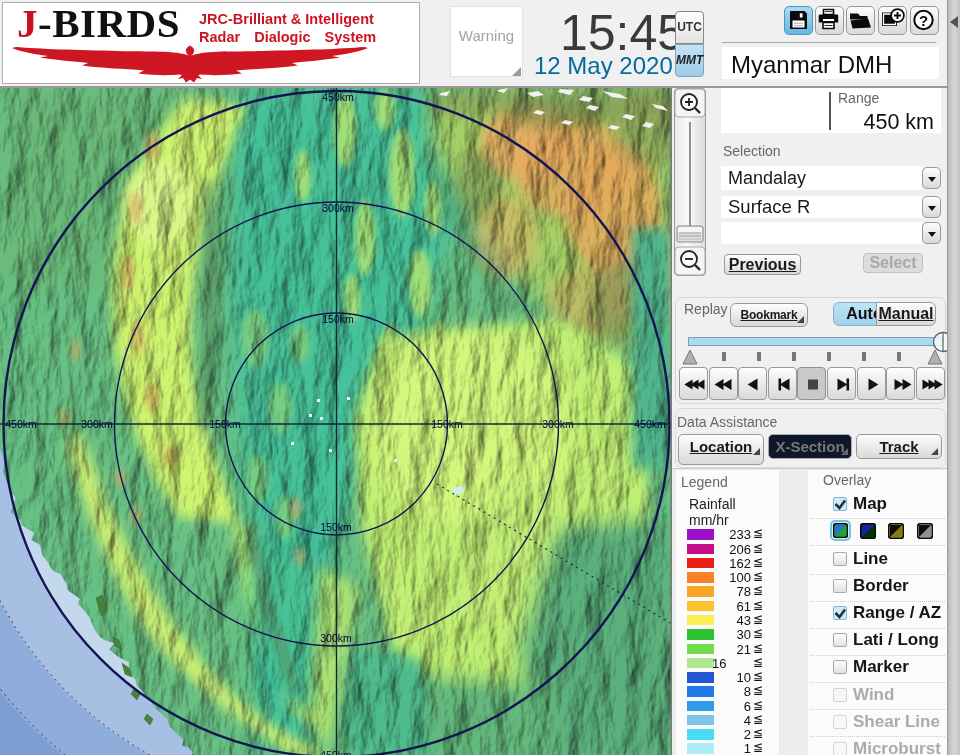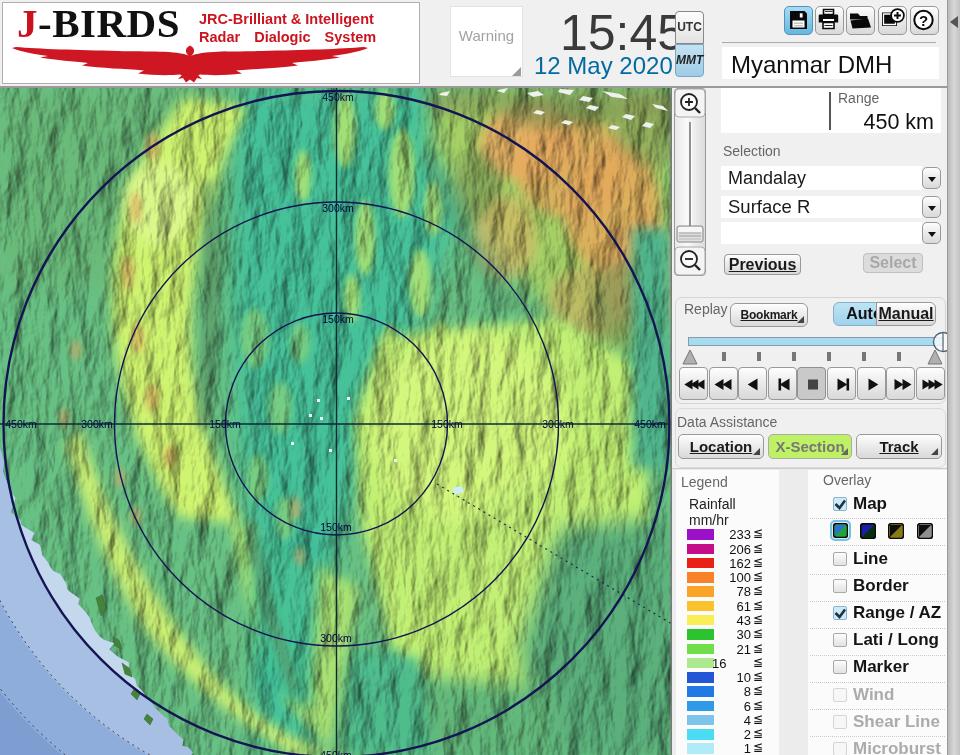--- a/index.html
+++ b/index.html
@@ -373,23 +373,23 @@
       </svg></div>
   <div class="btn" style="left:244px;top:279px;width:29px;height:33px;border-radius:4px;"><svg width="29" height="33" viewBox="0 0 29 33">
         <g fill="#111">
           <path d="M5.5 11.5 L13.7 16.5 L5.5 21.5 Z"></path>
           <path d="M11.5 11.5 L19.7 16.5 L11.5 21.5 Z"></path>
           <path d="M17.5 11.5 L25.7 16.5 L17.5 21.5 Z"></path>
         </g>
       </svg></div>
 
   <div class="lbl" style="left:5px;top:326px;">Data Assistance</div>
-  <div class="btn" style="left:6px;top:346px;width:86px;height:25px;border-radius:5px;font-weight:bold;font-size:15px;line-height:23px;">Location</div>
+  <div class="btn" style="left:6px;top:346px;width:86px;height:31px;border-radius:5px;font-weight:bold;font-size:15px;line-height:23px;">Location</div>
   <div class="grip" style="left:81px;top:360px;border-bottom-color:#444;border-left-width:7px;border-bottom-width:7px;"></div>
-  <div class="abs" style="left:96px;top:346px;width:84px;height:25px;background:#bef264;border:1px solid #aaa;border-radius:5px;box-sizing:border-box;text-align:center;font-weight:bold;font-size:15px;line-height:23px;color:#777;">X-Section</div>
+  <div class="abs" style="left:96px;top:346px;width:84px;height:25px;background:#0f172a;border:1px solid #aaa;border-radius:5px;box-sizing:border-box;text-align:center;font-weight:bold;font-size:15px;line-height:23px;color:#777;">X-Section</div>
   <div class="grip" style="left:169px;top:360px;border-bottom-color:#666;border-left-width:7px;border-bottom-width:7px;"></div>
   <div class="btn" style="left:184px;top:346px;width:86px;height:25px;border-radius:5px;font-weight:bold;font-size:15px;line-height:23px;">Track</div>
   <div class="grip" style="left:259px;top:360px;border-bottom-color:#444;border-left-width:7px;border-bottom-width:7px;"></div>
 
   <div class="abs" style="left:0px;top:380px;width:275px;height:287px;background:#ececec;border-top:1px solid #ccc;"></div>
   <div class="abs" style="left:4px;top:382px;width:103px;height:285px;background:#fbfbfb;"></div>
   <div class="abs" style="left:136px;top:382px;width:139px;height:285px;background:#fbfbfb;"></div>
   <div class="lbl" style="left:9px;top:386px;">Legend</div>
   <div class="abs" style="left:17px;top:408px;font-size:14px;color:#222;">Rainfall<br>mm/hr</div>
   <div class="abs" style="left:15px;top:441.3px;width:27px;height:10.6px;background:#9b10c8;"></div>

